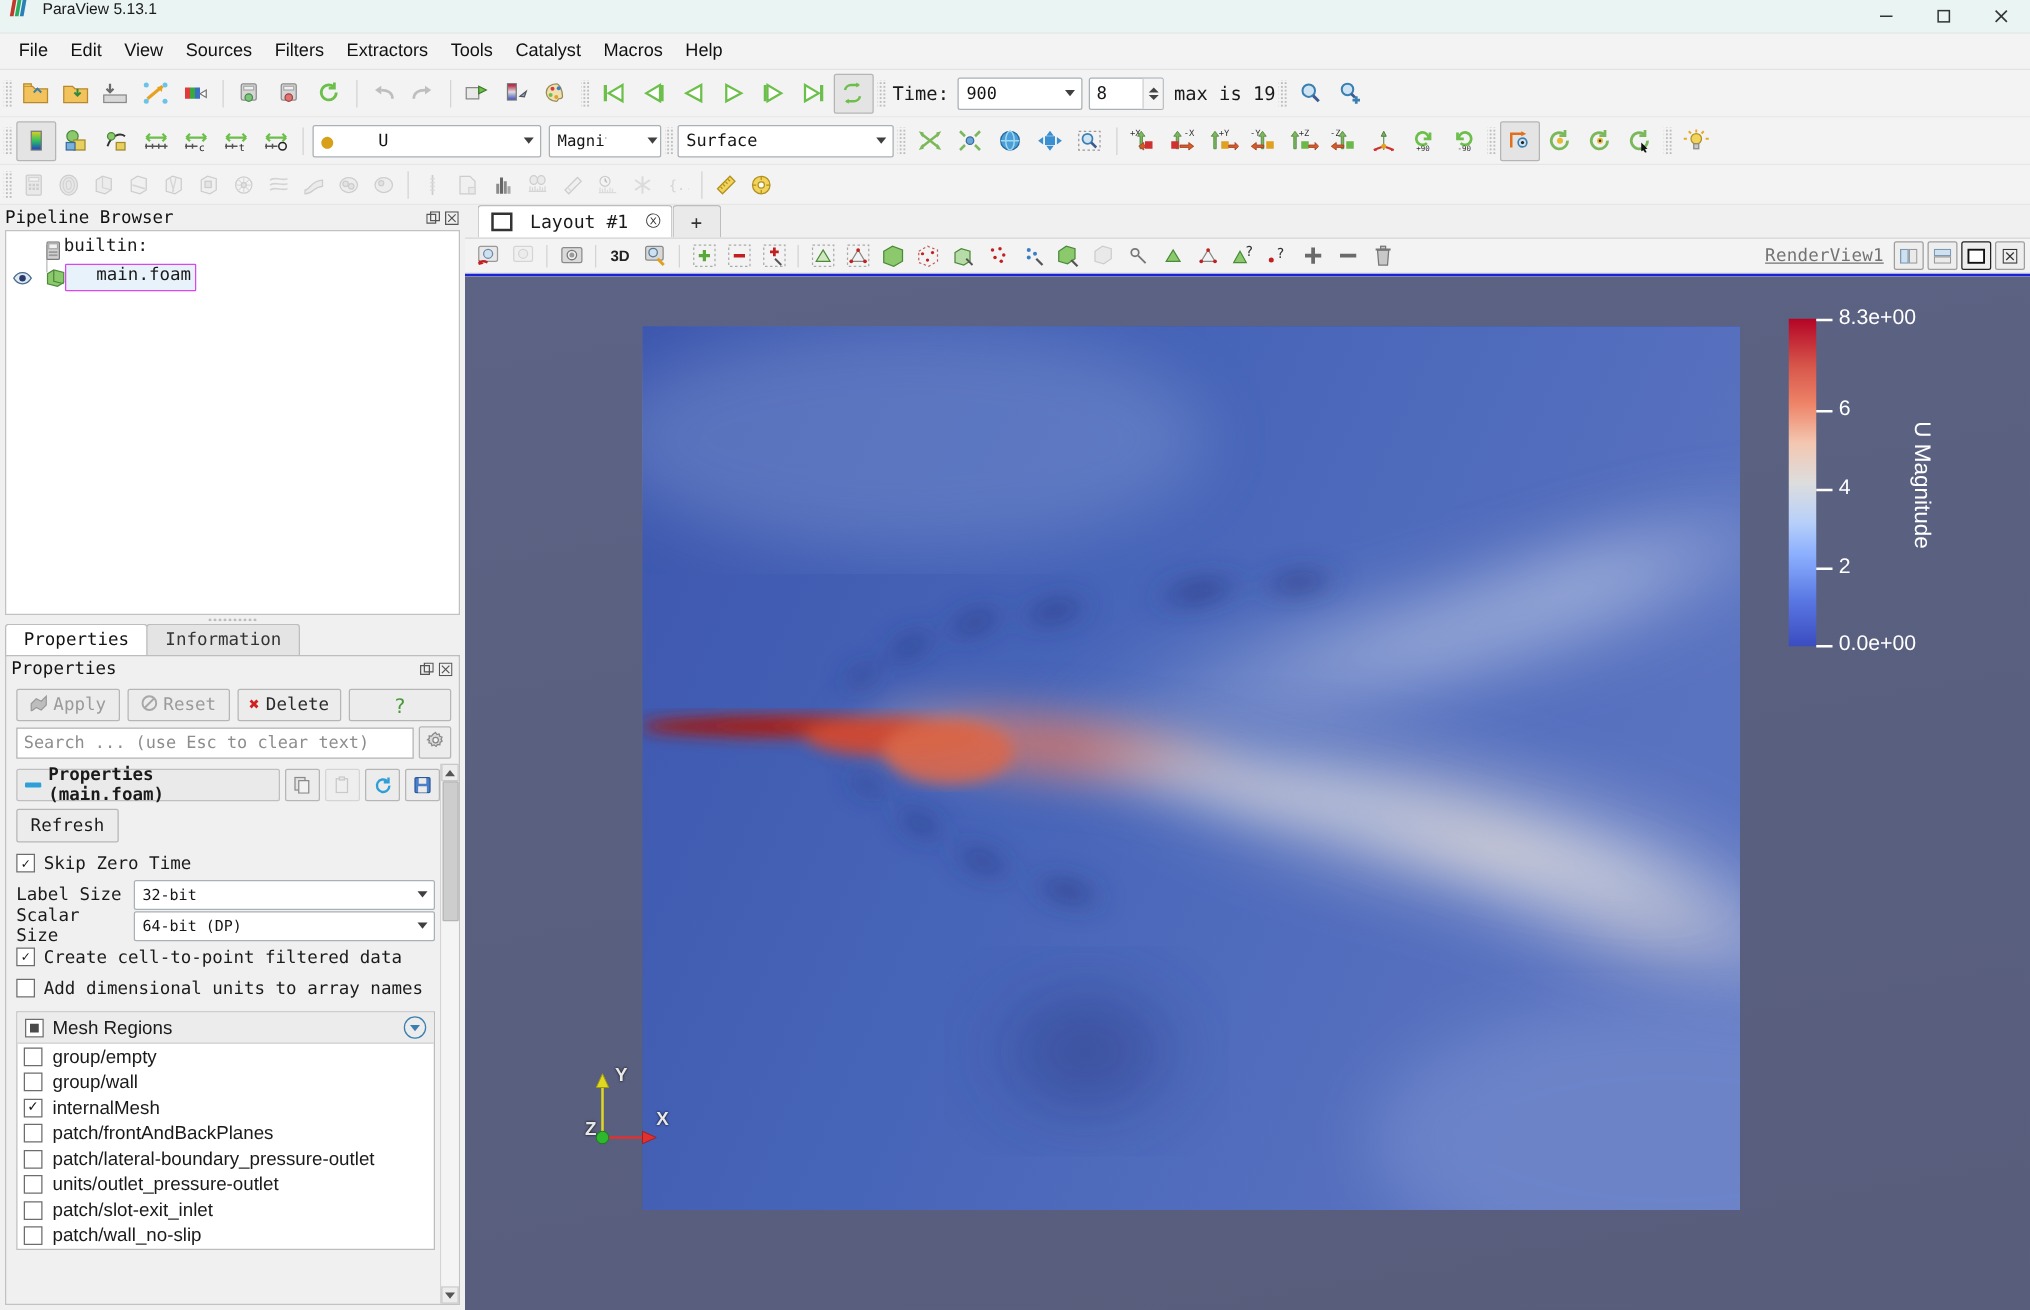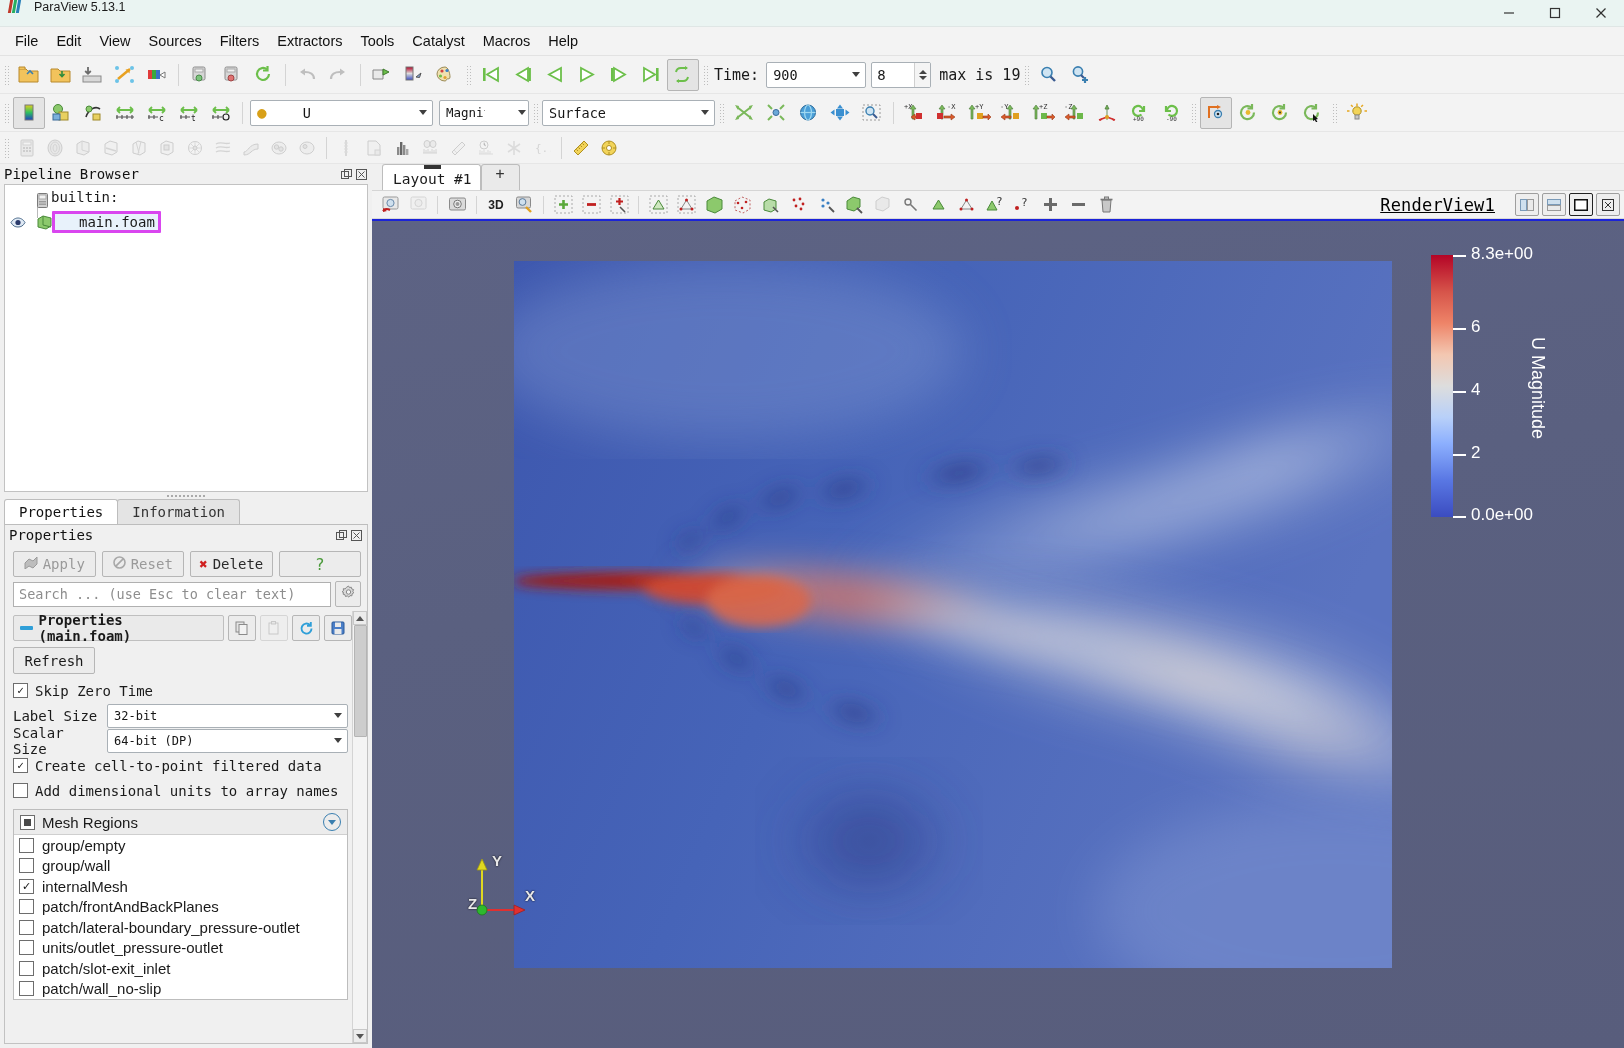--- a/index.html
+++ b/index.html
@@ -72,21 +72,21 @@
   .dockbtns span{width:13px;height:13px;display:flex;align-items:center;justify-content:center;color:#555;}
 
   .pipeline{
     margin:0 4px 0 4px;border:1px solid #c2c2c2;background:#fff;flex:none;height:306px;position:relative;
     font-size:14px;
   }
   .pl-row{display:flex;height:22px;padding-left:4px;position:relative;}
   .pl-eye{width:18px;display:flex;align-items:center;justify-content:center;}
   .pl-indent{width:10px;}
   .pl-label{padding:0 3px;}
-  .pl-label.sel{background:#e8f2fb;border:3px solid #d946ef;border-radius:1px;padding-left:24px;}
+  .pl-label.sel{background:#e8f2fb;border:1px solid #d946ef;border-radius:1px;padding-left:24px;}
   .treeline{position:absolute;left:32px;top:11px;width:1px;height:22px;background:#b9b9b9;}
 
   .splitter{height:7px;display:flex;align-items:center;justify-content:center;}
   .splitter b{display:block;width:40px;height:3px;background-image:radial-gradient(#aaa 1px, transparent 1px);background-size:4px 4px;}
 
   .tabs{display:flex;padding-left:4px;height:25px;align-items:flex-end;}
   .tab{
     height:24px;padding:0 14px;display:flex;align-items:center;font-size:14px;
     border:1px solid #bdbdbd;border-bottom:none;border-radius:3px 3px 0 0;background:#e4e4e4;color:#333;margin-right:-1px;
   }
@@ -133,28 +133,28 @@
   .vscroll{width:14px;background:#f0f0f0;border-left:1px solid #d4d4d4;display:flex;flex-direction:column;align-items:center;flex:none;}
   .vscroll .arw{width:14px;height:14px;display:flex;align-items:center;justify-content:center;background:#ececec;border:1px solid #c8c8c8;box-sizing:border-box;}
   .vscroll .arw i{width:0;height:0;border-left:4px solid transparent;border-right:4px solid transparent;}
   .vscroll .arw.up i{border-bottom:5px solid #555;}
   .vscroll .arw.dn i{border-top:5px solid #555;}
   .vscroll .track{flex:1;width:14px;background:#f4f4f4;position:relative;}
   .vscroll .thumb{position:absolute;left:1px;width:11px;background:#cdcdcd;border:1px solid #b4b4b4;border-radius:1px;}
 
   
   .layouttabs{height:26px;display:flex;align-items:flex-end;padding-left:10px;background:#f0f0f0;flex:none;}
-  .ltab{height:25px;padding:0 8px 0 10px;display:flex;align-items:center;gap:2px;background:#fff;border:1px solid #bdbdbd;border-bottom:none;border-radius:3px 3px 0 0;font-size:14.5px;flex-direction:column;}
+  .ltab{height:25px;padding:0 8px 0 10px;display:flex;align-items:center;gap:14px;background:#fff;border:1px solid #bdbdbd;border-bottom:none;border-radius:3px 3px 0 0;font-size:14.5px;}
   .ltab .sqicon{width:13px;height:11px;border:2px solid #333;background:#fff;}
   .ltab .x{font-size:12px;color:#333;}
   .ltab.plus{background:#eaeaea;padding:0 14px;color:#333;font-size:15px;}
 
   .viewtoolbar{height:27px;display:flex;align-items:center;background:#f3f3f3;border-top:1px solid #d5d5d5;border-bottom:1px solid #d9d9d9;flex:none;padding-left:4px;}
   .vt-right{margin-left:auto;display:flex;align-items:center;gap:3px;padding-right:4px;}
-  .vt-name{font-size:17px;text-decoration:underline;color:#000000;margin-right:17px;letter-spacing:.2px;}
+  .vt-name{font-size:14px;text-decoration:underline;color:#737373;margin-right:5px;letter-spacing:.2px;}
   .vt-sq{width:22px;height:21px;border:1px solid #9e9e9e;background:#eee;display:flex;align-items:center;justify-content:center;border-radius:2px;}
 
   .renderwrap{flex:1;position:relative;min-height:0;border-top:2px solid #1b23d8;overflow:hidden;}
   .rv-bg{position:absolute;inset:0;background:linear-gradient(170deg,#5d6384 0%,#5a6080 40%,#585d7c 100%);}
   .rv-img{position:absolute;border:0;}
   .axes{position:absolute;}
   .axes .lbl{position:absolute;font-family:"Liberation Sans",sans-serif;font-size:15px;font-weight:bold;color:#e8e8e8;text-shadow:0 0 2px #000;}
 
   .sbar{position:absolute;}
   .sbar .grad{position:absolute;left:0;top:0;width:22px;}

